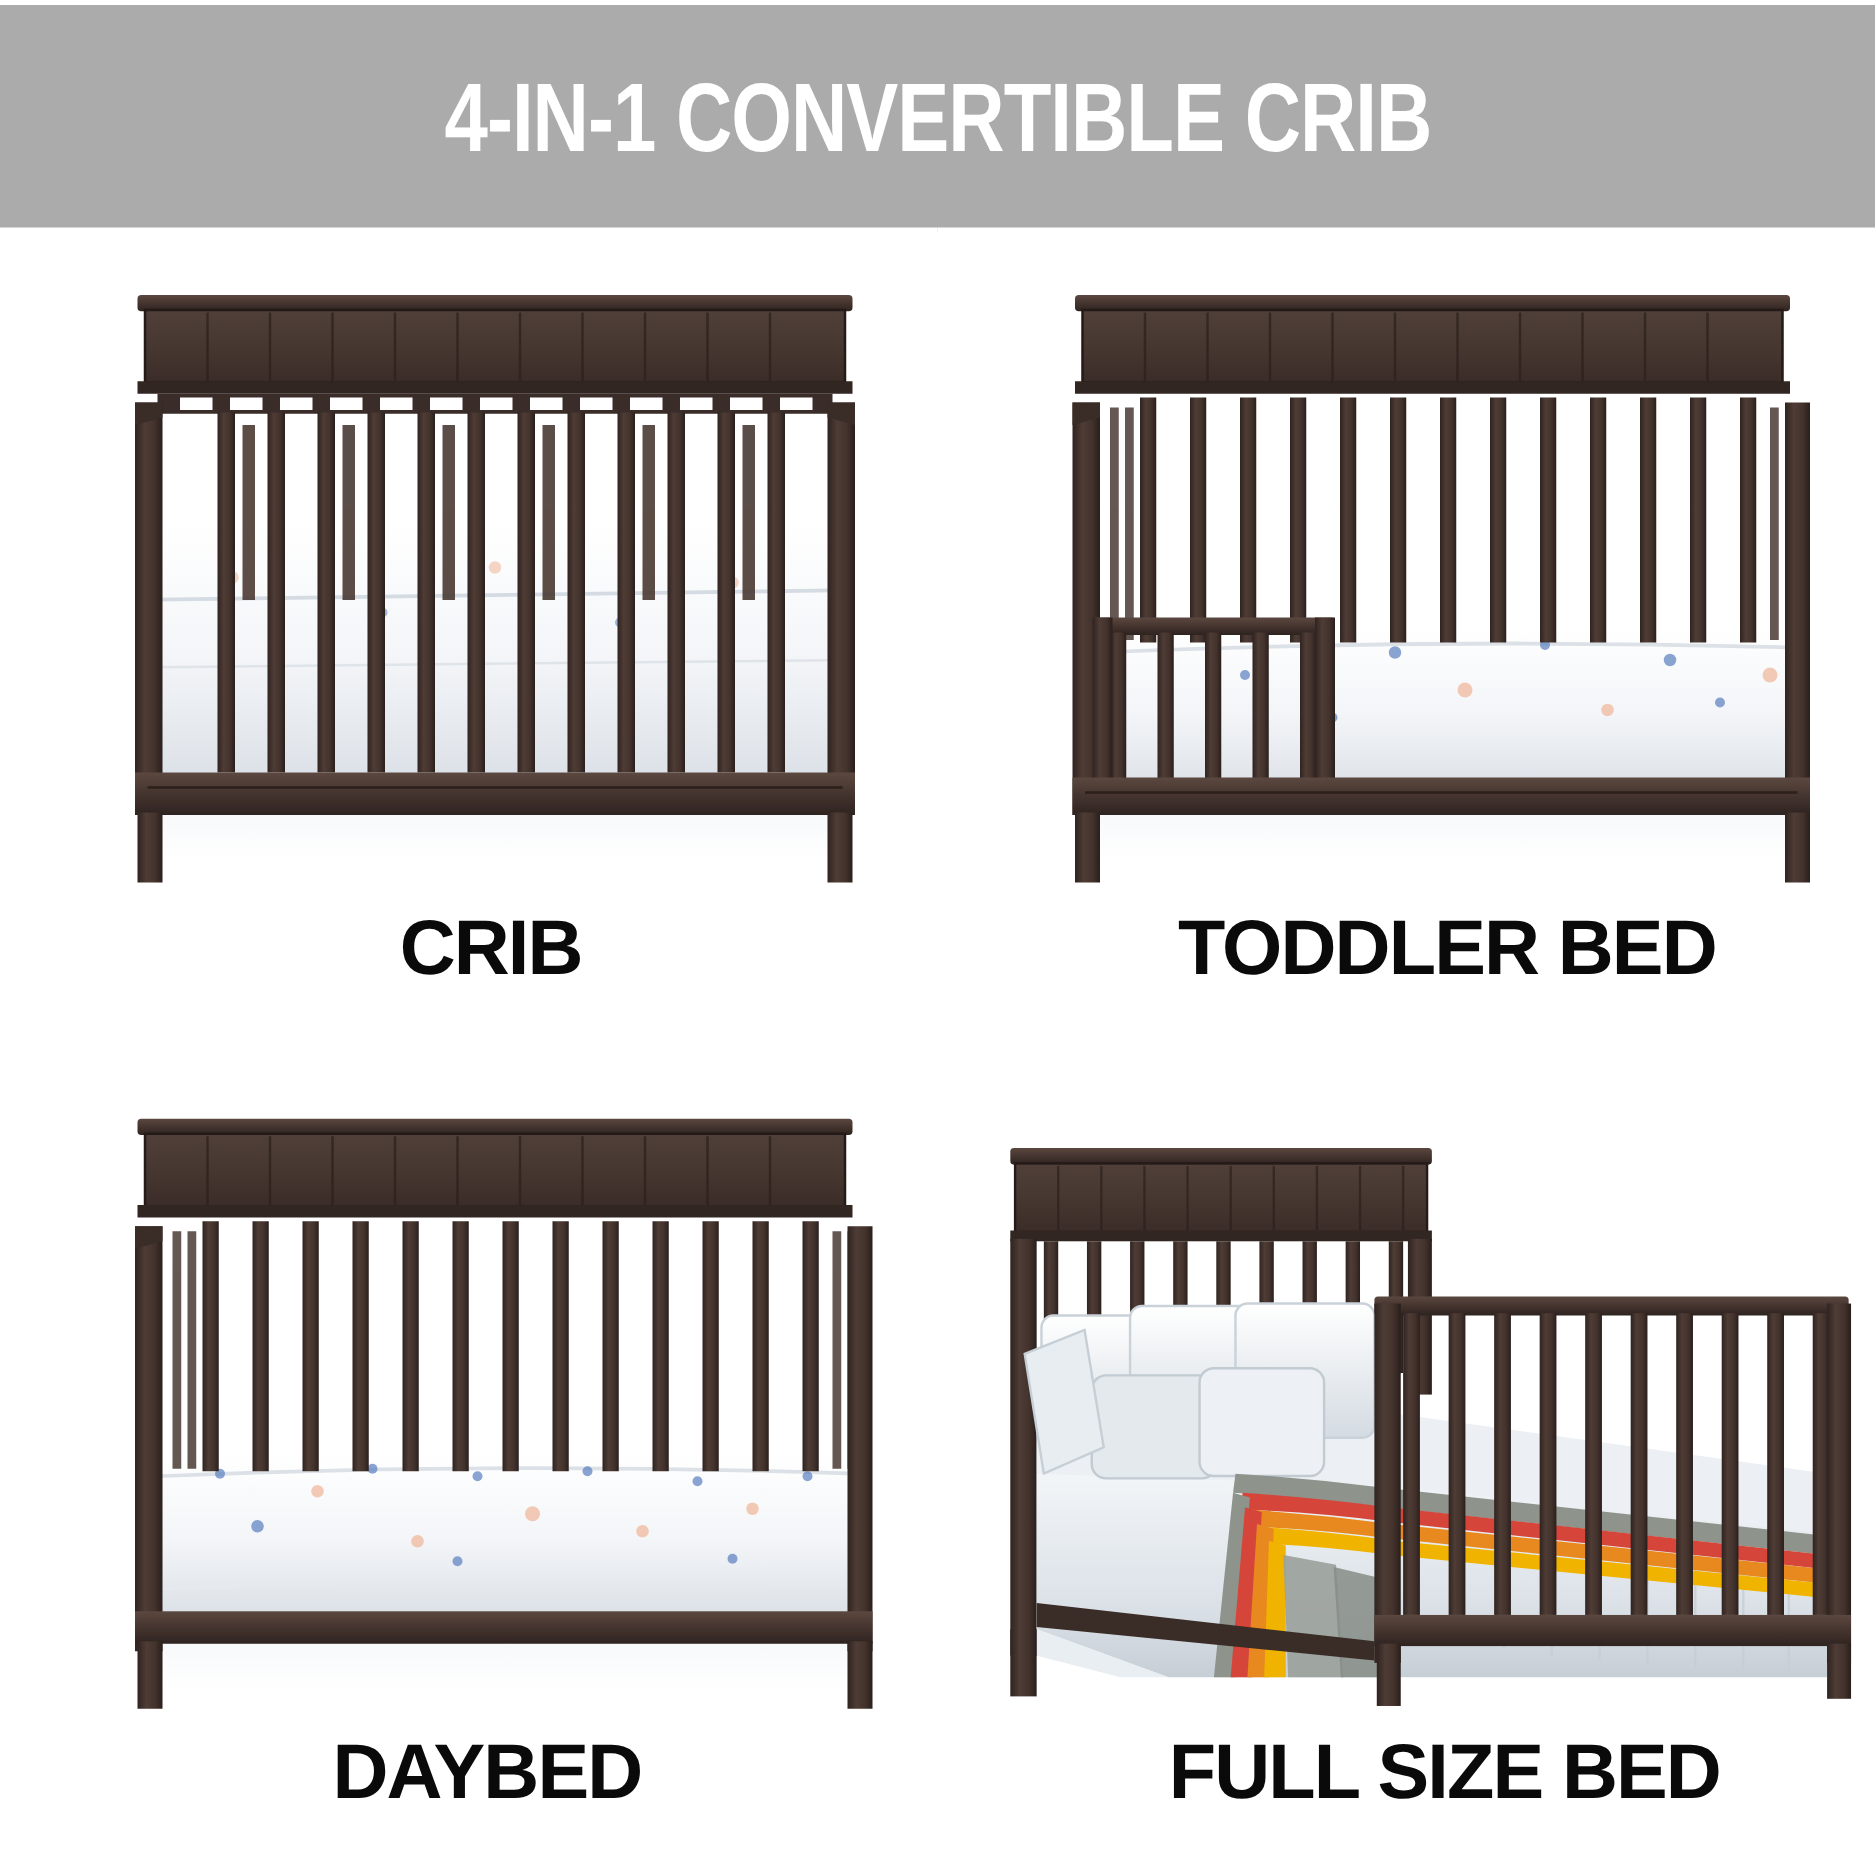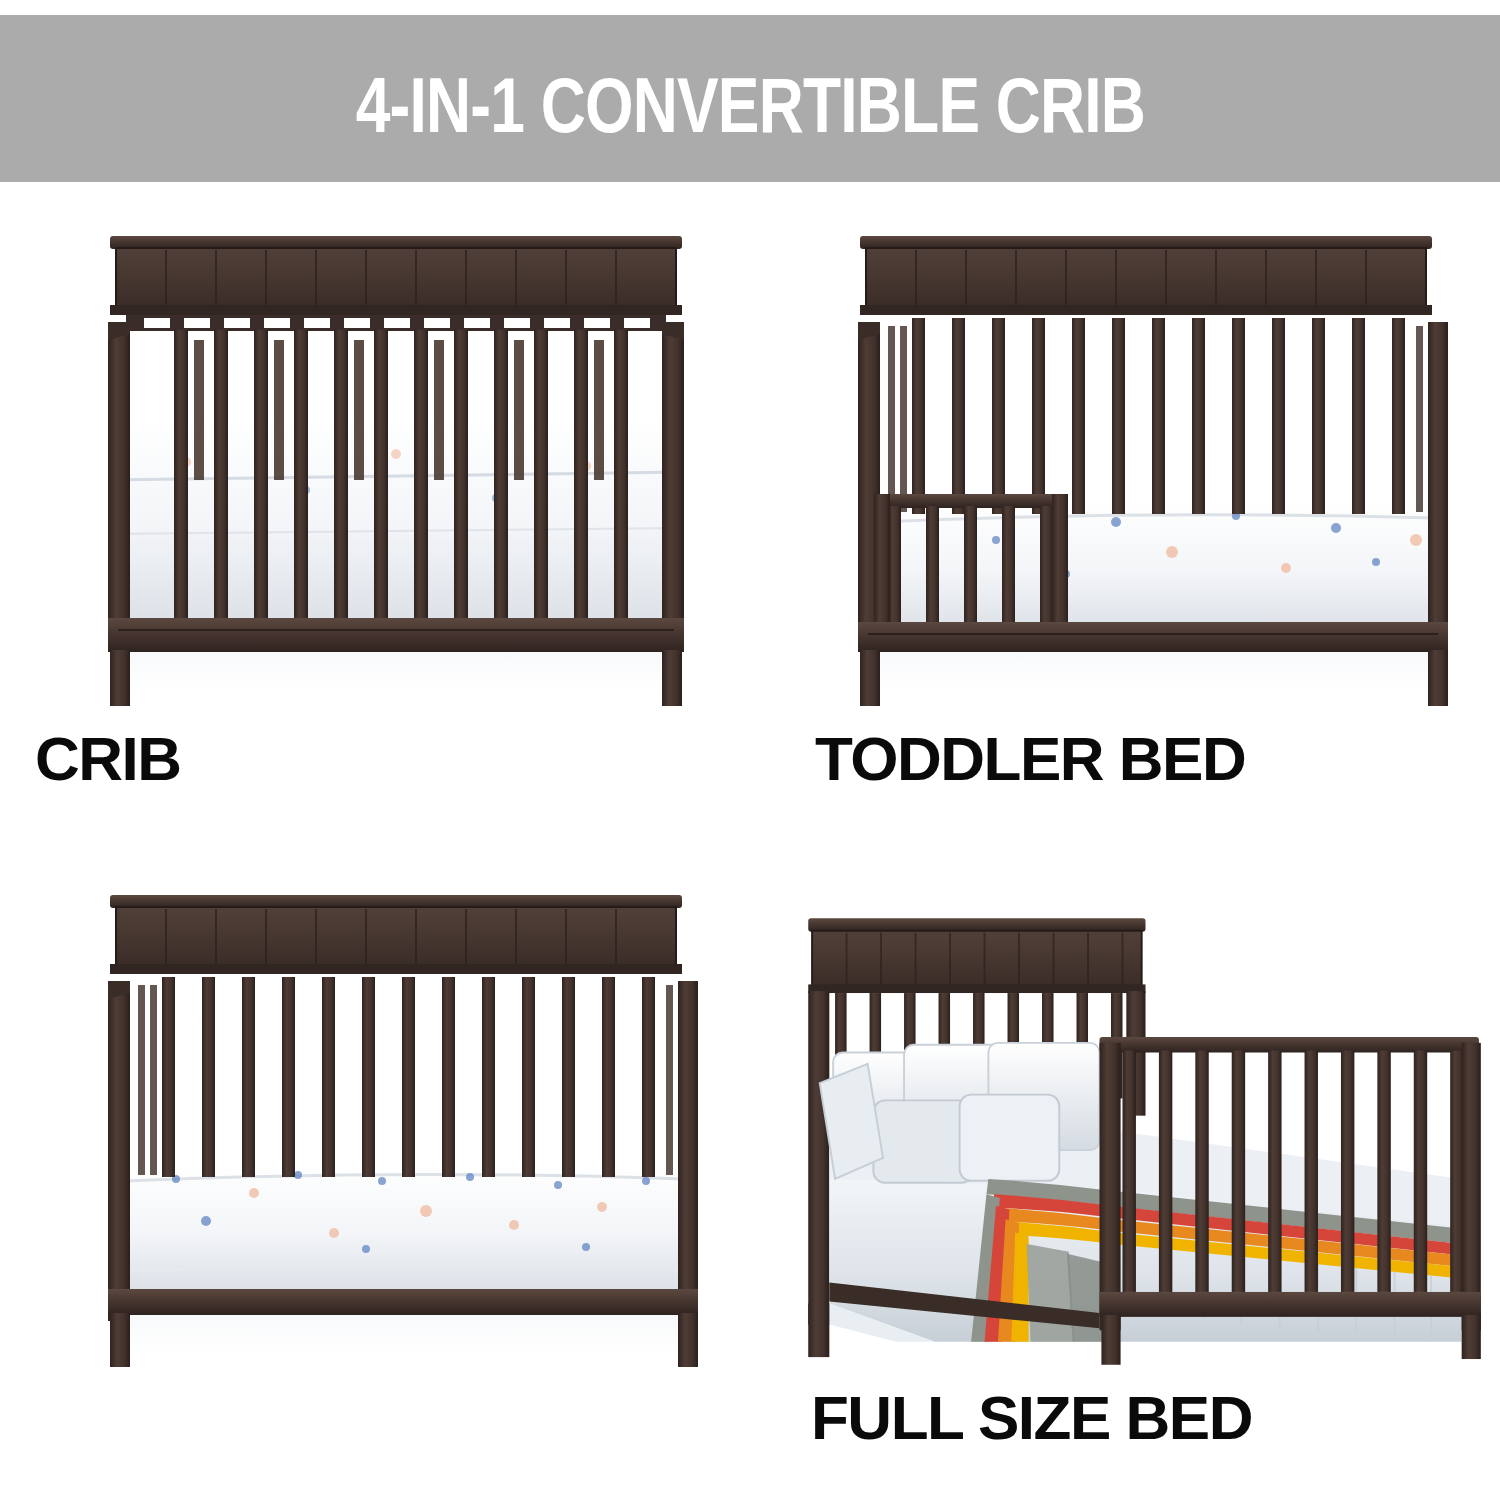--- a/index.html
+++ b/index.html
@@ -11,21 +11,21 @@
   }
   #page {
     position: relative;
     width: 1500px; height: 1500px;
     background: #ffffff;
   }
 
   
   #banner {
     position: absolute;
-    left: 0; top: 15px;
+    left: 0; top: 4px;
     width: 1500px; height: 182px;
     background: #ababab;
     display: flex;
     align-items: center;
     justify-content: center;
     border-bottom: 3px solid #c9c9c9;
   }
   #banner-title {
     color: #ffffff;
     font-family: "Liberation Sans", sans-serif;
@@ -46,21 +46,21 @@
     width: 1500px; height: 1318px;
     display: grid;
     grid-template-columns: 750px 750px;
     grid-template-rows: 659px 659px;
   }
   .panel {
     position: relative;
     background: #ffffff;
     display: flex;
     flex-direction: column;
-    align-items: flex-start;
+    align-items: center;
     justify-content: flex-start;
     padding-left: 41px;
   }
   .figure-wrap {
     position: relative;
     width: 100%;
     height: 540px;
     display: flex;
     align-items: flex-end;
     justify-content: center;
@@ -389,20 +389,21 @@
           <rect x="42" y="100" width="22" height="340" fill="url(#woodV)"></rect>
           <path d="M42 100 L64 100 L64 112 L42 118 Z" fill="#3A2C27"></path>
           <rect x="612" y="100" width="20" height="340" fill="url(#woodV)"></rect>
 
           <rect x="42" y="408" width="590" height="26" fill="url(#woodH)"></rect>
 
           <rect x="44" y="432" width="20" height="54" fill="url(#woodV)"></rect>
           <rect x="612" y="432" width="20" height="54" fill="url(#woodV)"></rect>
         </svg>
       </div>
+      <div class="panel-label lbl-day">DAYBED</div>
     </div>
 
     <div class="panel">
       <div class="figure-wrap">
         <svg width="740" height="500" viewBox="0 0 740 500">
           <defs>
             <linearGradient id="beddingG" x1="0" y1="0" x2="0" y2="1">
               <stop offset="0%" stop-color="#F2F5F8"></stop>
               <stop offset="60%" stop-color="#DDE3E9"></stop>
               <stop offset="100%" stop-color="#C7CFD6"></stop>

